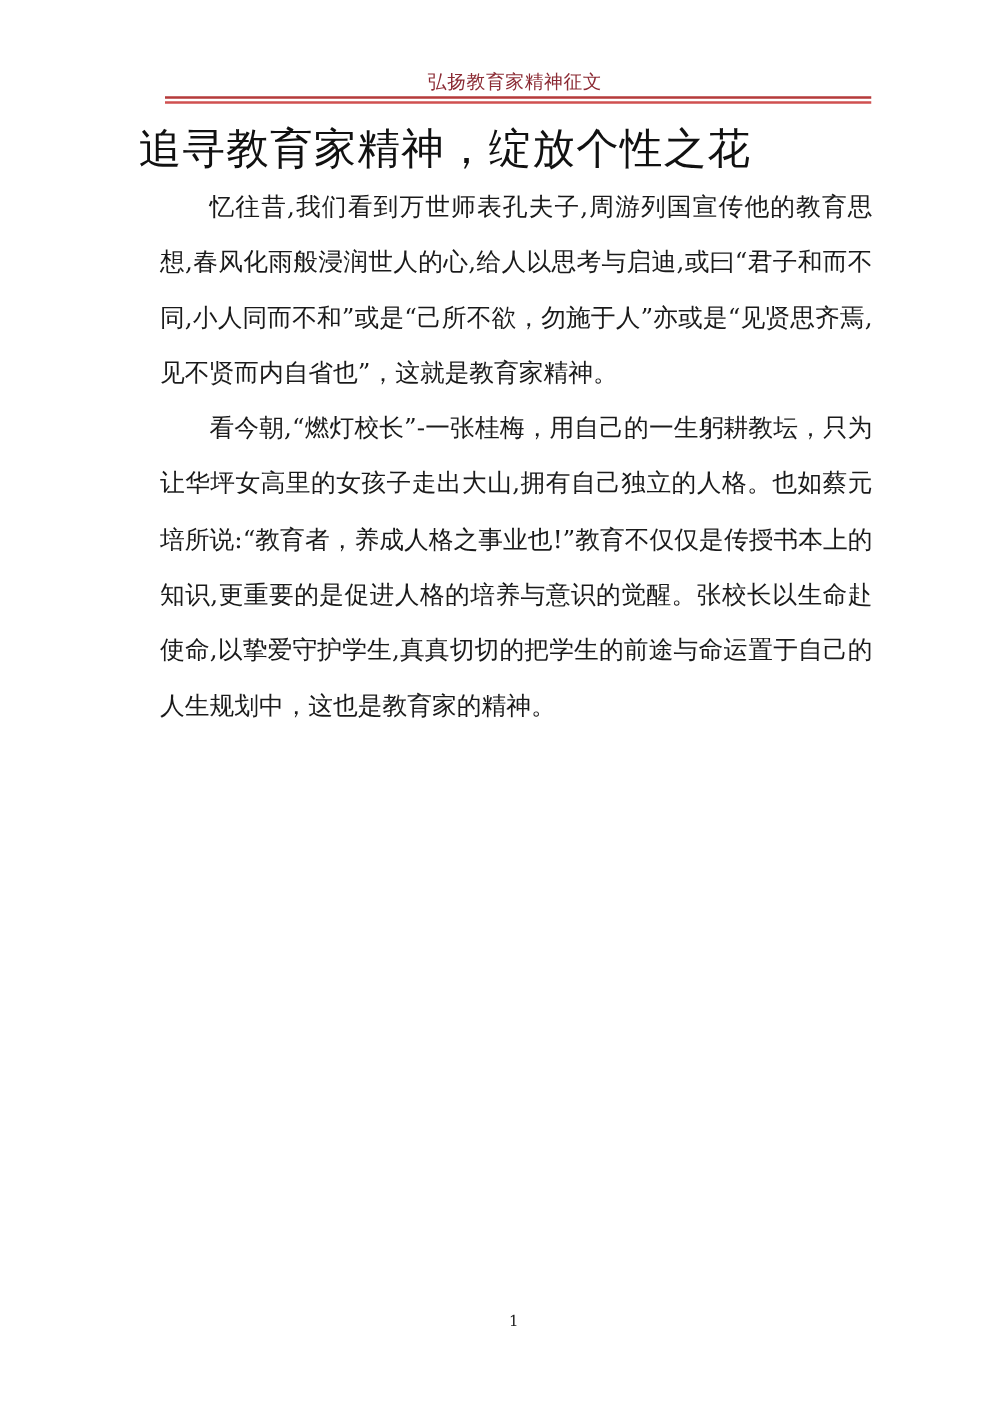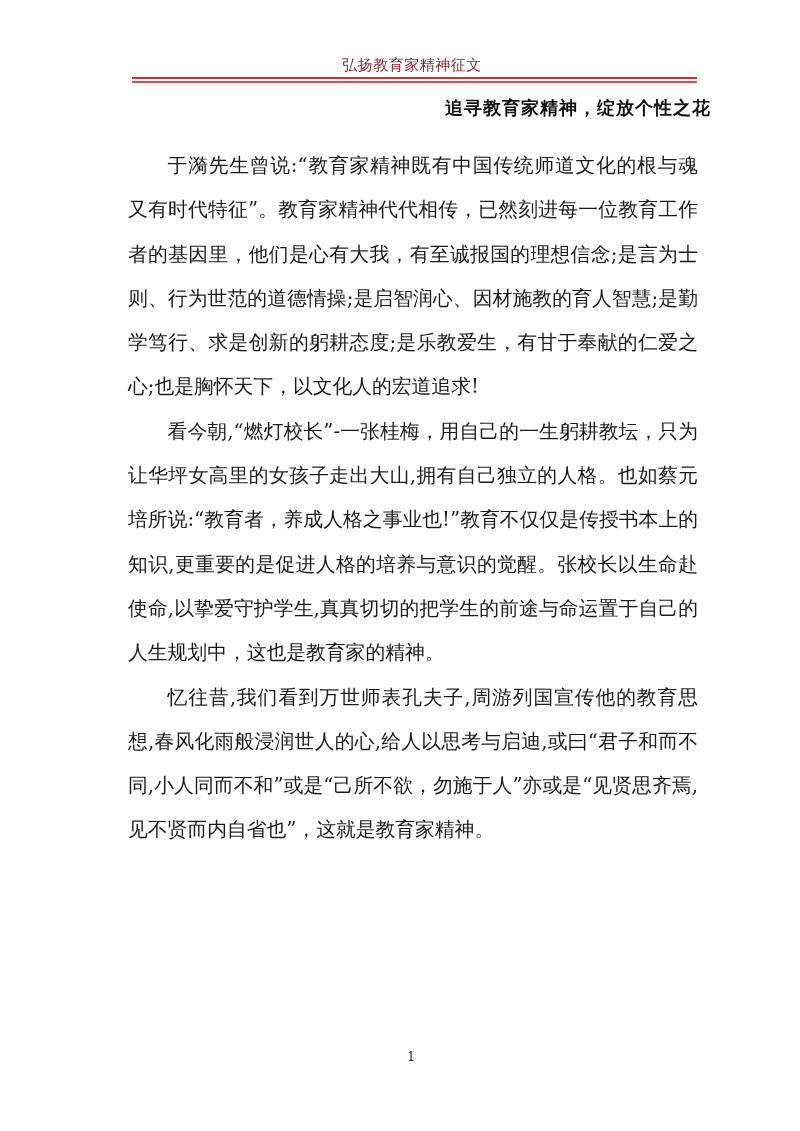--- a/index.html
+++ b/index.html
@@ -40,24 +40,24 @@
       width: 565px;
       background: #c0392b;
     }
     .rule-1 { top: 77px; height: 2px; background: #b53a3a; }
     .rule-2 { top: 81px; height: 2px; background: #d05050; }
     .title {
       position: absolute;
       left: 100px;
       top: 96px;
       width: 600px;
-      text-align: right;
+      text-align: left;
       font-family: "DejaVu Sans", "Liberation Sans", sans-serif;
-      font-size: 18px;
-      font-weight: bold;
+      font-size: 34px;
+      font-weight: normal;
       color: #111;
       letter-spacing: 1px;
     }
     .body {
       position: absolute;
       left: 117px;
       top: 144px;
       width: 570px;
       font-size: 19.8px;
       line-height: 44.3px;
@@ -83,19 +83,18 @@
 <body>
 
 <div class="page">
   <div class="header">弘扬教育家精神征文</div>
   <div class="header-rule rule-1"></div>
   <div class="header-rule rule-2"></div>
 
   <h1 class="title" style="margin:0;">追寻教育家精神，绽放个性之花</h1>
 
   <div class="body">
-    <p class="para">于漪先生曾说:“教育家精神既有中国传统师道文化的根与魂又有时代特征”。教育家精神代代相传，已然刻进每一位教育工作者的基因里，他们是心有大我，有至诚报国的理想信念;是言为士则、行为世范的道德情操;是启智润心、因材施教的育人智慧;是勤学笃行、求是创新的躬耕态度;是乐教爱生，有甘于奉献的仁爱之心;也是胸怀天下，以文化人的宏道追求!</p>
+    <p class="para">忆往昔,我们看到万世师表孔夫子,周游列国宣传他的教育思想,春风化雨般浸润世人的心,给人以思考与启迪,或曰“君子和而不同,小人同而不和”或是“己所不欲，勿施于人”亦或是“见贤思齐焉,见不贤而内自省也”，这就是教育家精神。</p>
     <p class="para">看今朝,“燃灯校长”-一张桂梅，用自己的一生躬耕教坛，只为让华坪女高里的女孩子走出大山,拥有自己独立的人格。也如蔡元培所说:“教育者，养成人格之事业也!”教育不仅仅是传授书本上的知识,更重要的是促进人格的培养与意识的觉醒。张校长以生命赴使命,以挚爱守护学生,真真切切的把学生的前途与命运置于自己的人生规划中，这也是教育家的精神。</p>
-    <p class="para">忆往昔,我们看到万世师表孔夫子,周游列国宣传他的教育思想,春风化雨般浸润世人的心,给人以思考与启迪,或曰“君子和而不同,小人同而不和”或是“己所不欲，勿施于人”亦或是“见贤思齐焉,见不贤而内自省也”，这就是教育家精神。</p>
   </div>
 
   <div class="page-number">1</div>
 </div>
 
 </body></html>

